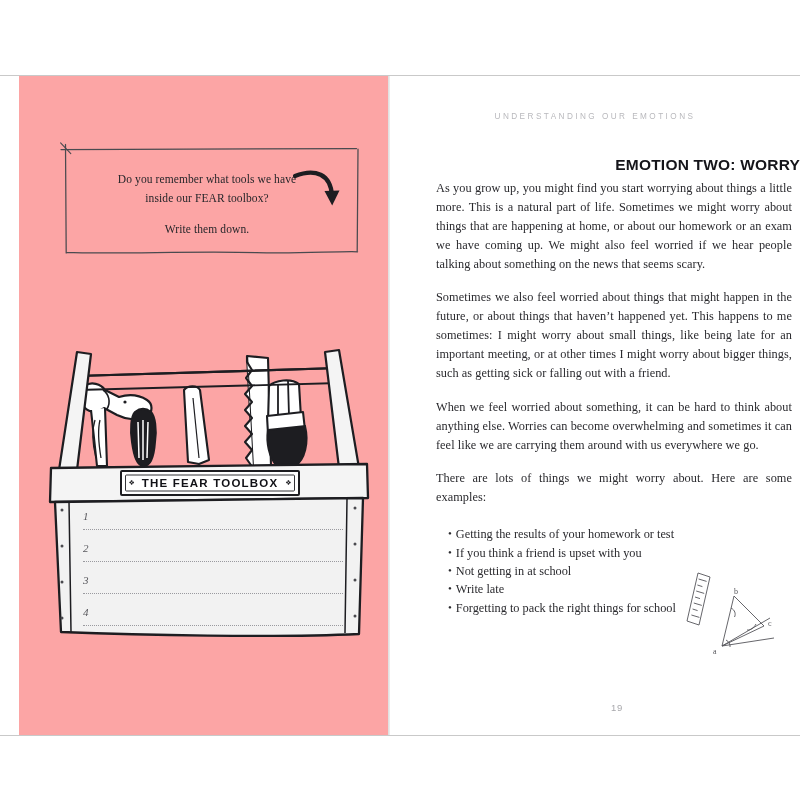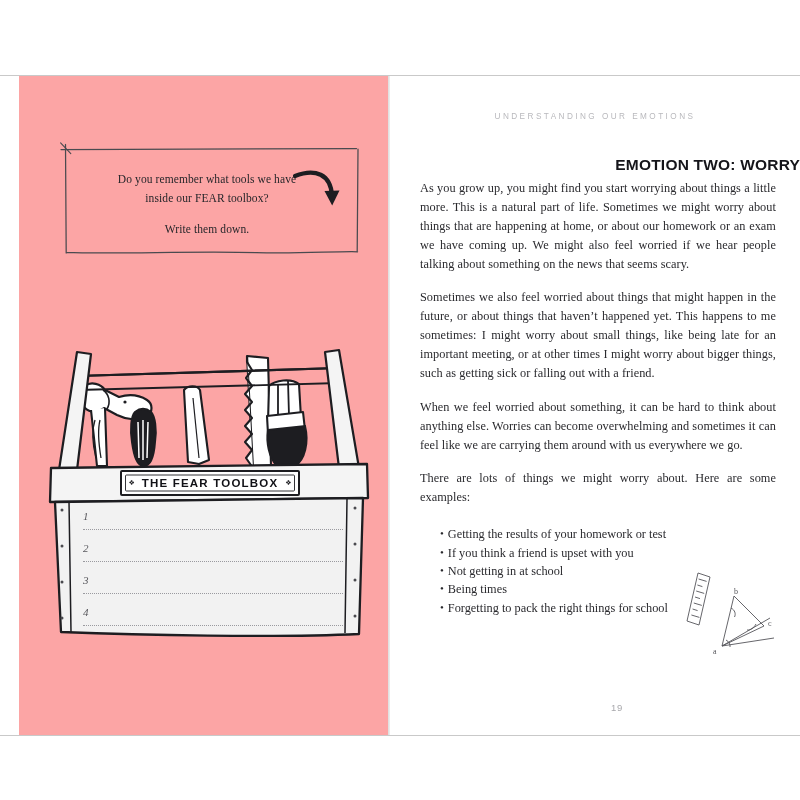--- a/index.html
+++ b/index.html
@@ -90,35 +90,35 @@
     top: 70px;
     text-align: right;
     font-family: "Liberation Sans", sans-serif;
     font-weight: bold;
     font-size: 15.5px;
     letter-spacing: .2px;
     color: #15151a;
   }
   .body-col {
     position: absolute;
-    left: 30px;
+    left: 46px;
     top: 103px;
     width: 356px;
   }
   .body-col p {
     margin: 0 0 14.5px 0;
     font-size: 12.3px;
     line-height: 1.545;
     color: #2a2a2e;
     text-align: justify;
     letter-spacing: .05px;
   }
   .body-col p.last-para { margin-bottom: 18px; }
   ul.examples {
-    margin: 12px;
+    margin: 4px;
     padding: 0 0 0 8px;
     list-style: none;
   }
   ul.examples li {
     font-size: 12.3px;
     line-height: 1.495;
     color: #2a2a2e;
     text-indent: 0;
   }
   ul.examples li::before {
@@ -267,21 +267,21 @@
     <div class="body-col">
       <p>As you grow up, you might find you start worrying about things a little more. This is a natural part of life. Sometimes we might worry about things that are happening at home, or about our homework or an exam we have coming up. We might also feel worried if we hear people talking about something on the news that seems scary.</p>
       <p>Sometimes we also feel worried about things that might happen in the future, or about things that haven’t happened yet. This happens to me sometimes: I might worry about small things, like being late for an important meeting, or at other times I might worry about bigger things, such as getting sick or falling out with a friend.</p>
       <p>When we feel worried about something, it can be hard to think about anything else. Worries can become overwhelming and sometimes it can feel like we are carrying them around with us everywhere we go.</p>
       <p class="last-para">There are lots of things we might worry about. Here are some examples:</p>
 
       <ul class="examples">
         <li>Getting the results of your homework or test</li>
         <li>If you think a friend is upset with you</li>
         <li>Not getting in at school</li>
-        <li>Being times</li>
+        <li>Write late</li>
         <li>Forgetting to pack the right things for school</li>
       </ul>
     </div>
 
     <div class="doodle">
       <svg width="96" height="92" viewBox="0 0 96 92" fill="none">
         <g stroke="#55555a" stroke-width="0.9" fill="none">
           <path d="M12 5 L24 9 L13 57 L1 53 Z"></path>
           <path d="M12.6 11 L20.6 13.4 M11.4 17 L16.4 18.6 M10.2 23 L18.2 25.4 M9 29 L14 30.6 M7.8 35 L15.8 37.4 M6.6 41 L11.6 42.6 M5.4 47 L13.4 49.4"></path>
           <path d="M36 78 L48 28 L78 58 Z"></path>

